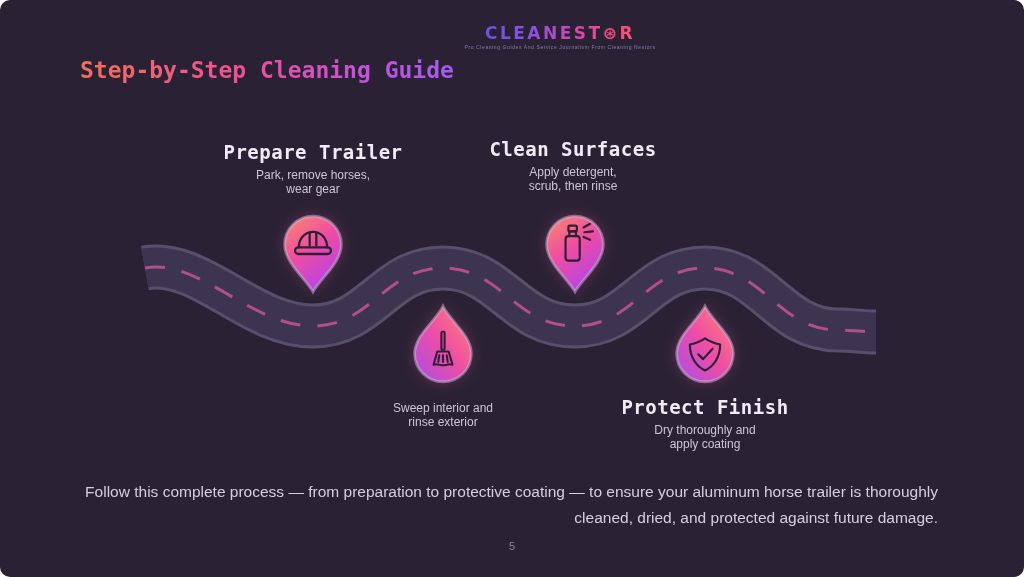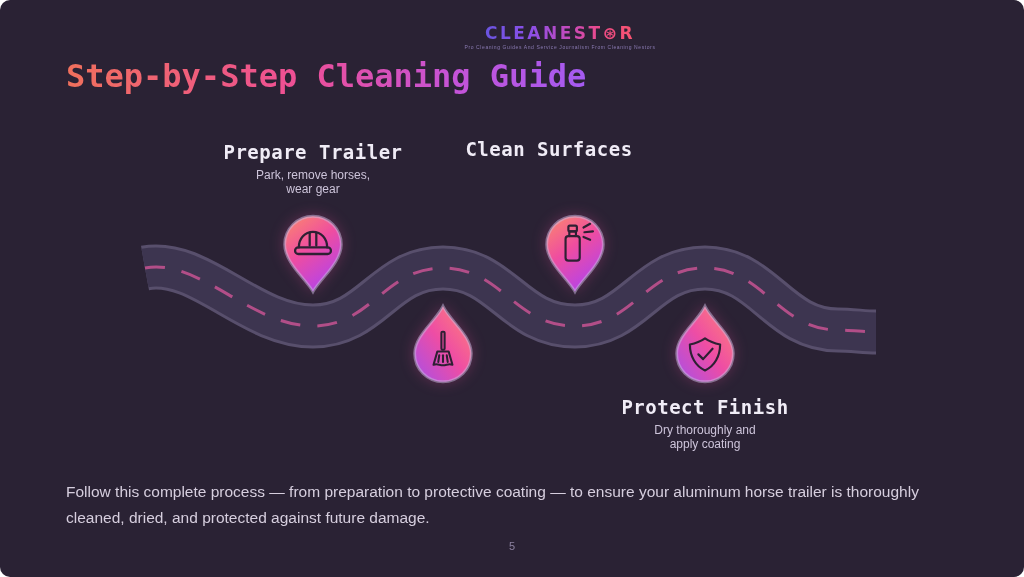--- a/index.html
+++ b/index.html
@@ -13,42 +13,42 @@
     display:inline-block;font-family:"DejaVu Sans",sans-serif;font-weight:bold;
     font-size:17px;letter-spacing:2.5px;
     background:linear-gradient(90deg,#6a55e0 0%,#8b4fe8 30%,#c94ab8 58%,#ef4b86 78%,#f8546e 100%);
     -webkit-background-clip:text;background-clip:text;color:transparent;
   }
   .logo-tagline{
     margin-top:1px;font-size:5px;letter-spacing:0.6px;color:#8a7ab2;
   }
   
   .page-title{
-    position:absolute;top:57px;left:66px;
-    font-family:"DejaVu Sans Mono",monospace;font-weight:bold;font-size:32px;
+    position:absolute;top:57px;left:80px;
+    font-family:"DejaVu Sans Mono",monospace;font-weight:bold;font-size:23px;
     background:linear-gradient(90deg,#f0705c 0%,#ee4f96 45%,#c453d8 75%,#a45bf2 100%);
     -webkit-background-clip:text;background-clip:text;color:transparent;
     white-space:nowrap;
   }
   
   .step-label{position:absolute;width:240px;text-align:center;}
   .step-title{
     font-family:"DejaVu Sans Mono",monospace;font-weight:bold;font-size:19px;
     color:#f0ecf6;letter-spacing:0.5px;
   }
   .step-desc{
     margin-top:6px;font-size:12px;line-height:1.14;color:#cdc4da;white-space:pre-line;
   }
   
   .road-svg{position:absolute;left:0;top:0;pointer-events:none;}
   .pin{position:absolute;width:68px;height:84px;filter:drop-shadow(0 0 7px rgba(236,72,153,0.30));}
   
   .footer-text{
     position:absolute;left:66px;top:479px;width:872px;
-    font-size:15.5px;line-height:1.68;color:#d6cede;
+    font-size:15.5px;line-height:1.68;color:#d6cede;text-align:right;
   }
   .page-number{
     position:absolute;left:0;top:540px;width:100%;text-align:center;
     font-size:11px;color:#8c82a0;
   }
 </style>
 </head>
 <body>
 
 <div class="slide">
@@ -89,22 +89,24 @@
   <svg class="pin" style="left:279px;top:212px;" viewBox="0 0 72 88">
     <path d="M36 84 C28 70 6 53 6 34 C6 17.4 19.4 4 36 4 C52.6 4 66 17.4 66 34 C66 53 44 70 36 84 Z" fill="url(#gradDown)" stroke="rgba(200,186,224,0.5)" stroke-width="3"></path>
     <g fill="none" stroke="#2e2033" stroke-width="2.4" stroke-linecap="round" stroke-linejoin="round">
       <path d="M21 37 C21 27.5 27.5 20.5 36 20.5 C44.5 20.5 51 27.5 51 37"></path>
       <line x1="32.5" y1="22" x2="32.5" y2="35"></line>
       <line x1="39.5" y1="22" x2="39.5" y2="35"></line>
       <rect x="17" y="37" width="38" height="7" rx="3.5"></rect>
     </g>
   </svg>
 
-  <div class="step-label" style="left:429px;top:138px;">
+  <div class="step-label" style="left:453px;top:138px;">
     <div class="step-title">Clean Surfaces</div>
+    <div class="step-desc">Apply detergent,
+scrub, then rinse</div>
   </div>
   <svg class="pin" style="left:541px;top:212px;" viewBox="0 0 72 88">
     <path d="M36 84 C28 70 6 53 6 34 C6 17.4 19.4 4 36 4 C52.6 4 66 17.4 66 34 C66 53 44 70 36 84 Z" fill="url(#gradDown)" stroke="rgba(200,186,224,0.5)" stroke-width="3"></path>
     <g fill="none" stroke="#2e2033" stroke-width="2.3" stroke-linecap="round" stroke-linejoin="round">
       <rect x="26" y="25" width="15" height="26" rx="3"></rect>
       <path d="M30 25 L30 20 L37 20 L37 25"></path>
       <rect x="29" y="14" width="9" height="6" rx="1.5"></rect>
       <line x1="45" y1="16" x2="52" y2="12"></line>
       <line x1="46" y1="21" x2="55" y2="20"></line>
       <line x1="45" y1="26" x2="52" y2="29"></line>
@@ -115,20 +117,22 @@
     <path d="M36 4 C44 20 66 35 66 54 C66 70.6 52.6 84 36 84 C19.4 84 6 70.6 6 54 C6 35 28 20 36 4 Z" fill="url(#gradUp)" stroke="rgba(200,186,224,0.5)" stroke-width="3"></path>
     <g fill="none" stroke="#2e2033" stroke-width="2.2" stroke-linecap="round" stroke-linejoin="round">
       <rect x="34.3" y="31" width="3.4" height="19" rx="1.2"></rect>
       <path d="M30 52 L42 52 L46 66 C42 64.5 40 66.5 36 66.5 C32 66.5 30 64.5 26 66 Z"></path>
       <line x1="32" y1="56" x2="31" y2="63"></line>
       <line x1="36" y1="56" x2="36" y2="63"></line>
       <line x1="40" y1="56" x2="41" y2="63"></line>
     </g>
   </svg>
   <div class="step-label" style="left:323px;top:396px;">
+    <div class="step-desc">Sweep interior and
+rinse exterior</div>
   </div>
 
   <svg class="pin" style="left:671px;top:302px;" viewBox="0 0 72 88">
     <path d="M36 4 C44 20 66 35 66 54 C66 70.6 52.6 84 36 84 C19.4 84 6 70.6 6 54 C6 35 28 20 36 4 Z" fill="url(#gradUp)" stroke="rgba(200,186,224,0.5)" stroke-width="3"></path>
     <g fill="none" stroke="#2e2033" stroke-width="2.3" stroke-linecap="round" stroke-linejoin="round">
       <path d="M36 38 C41 41.5 47 43.5 52 44.5 C52 57 46 67.5 36 72 C26 67.5 20 57 20 44.5 C25 43.5 31 41.5 36 38 Z"></path>
       <path d="M29 55 L34 60 L44 49"></path>
     </g>
   </svg>
   <div class="step-label" style="left:585px;top:396px;">

